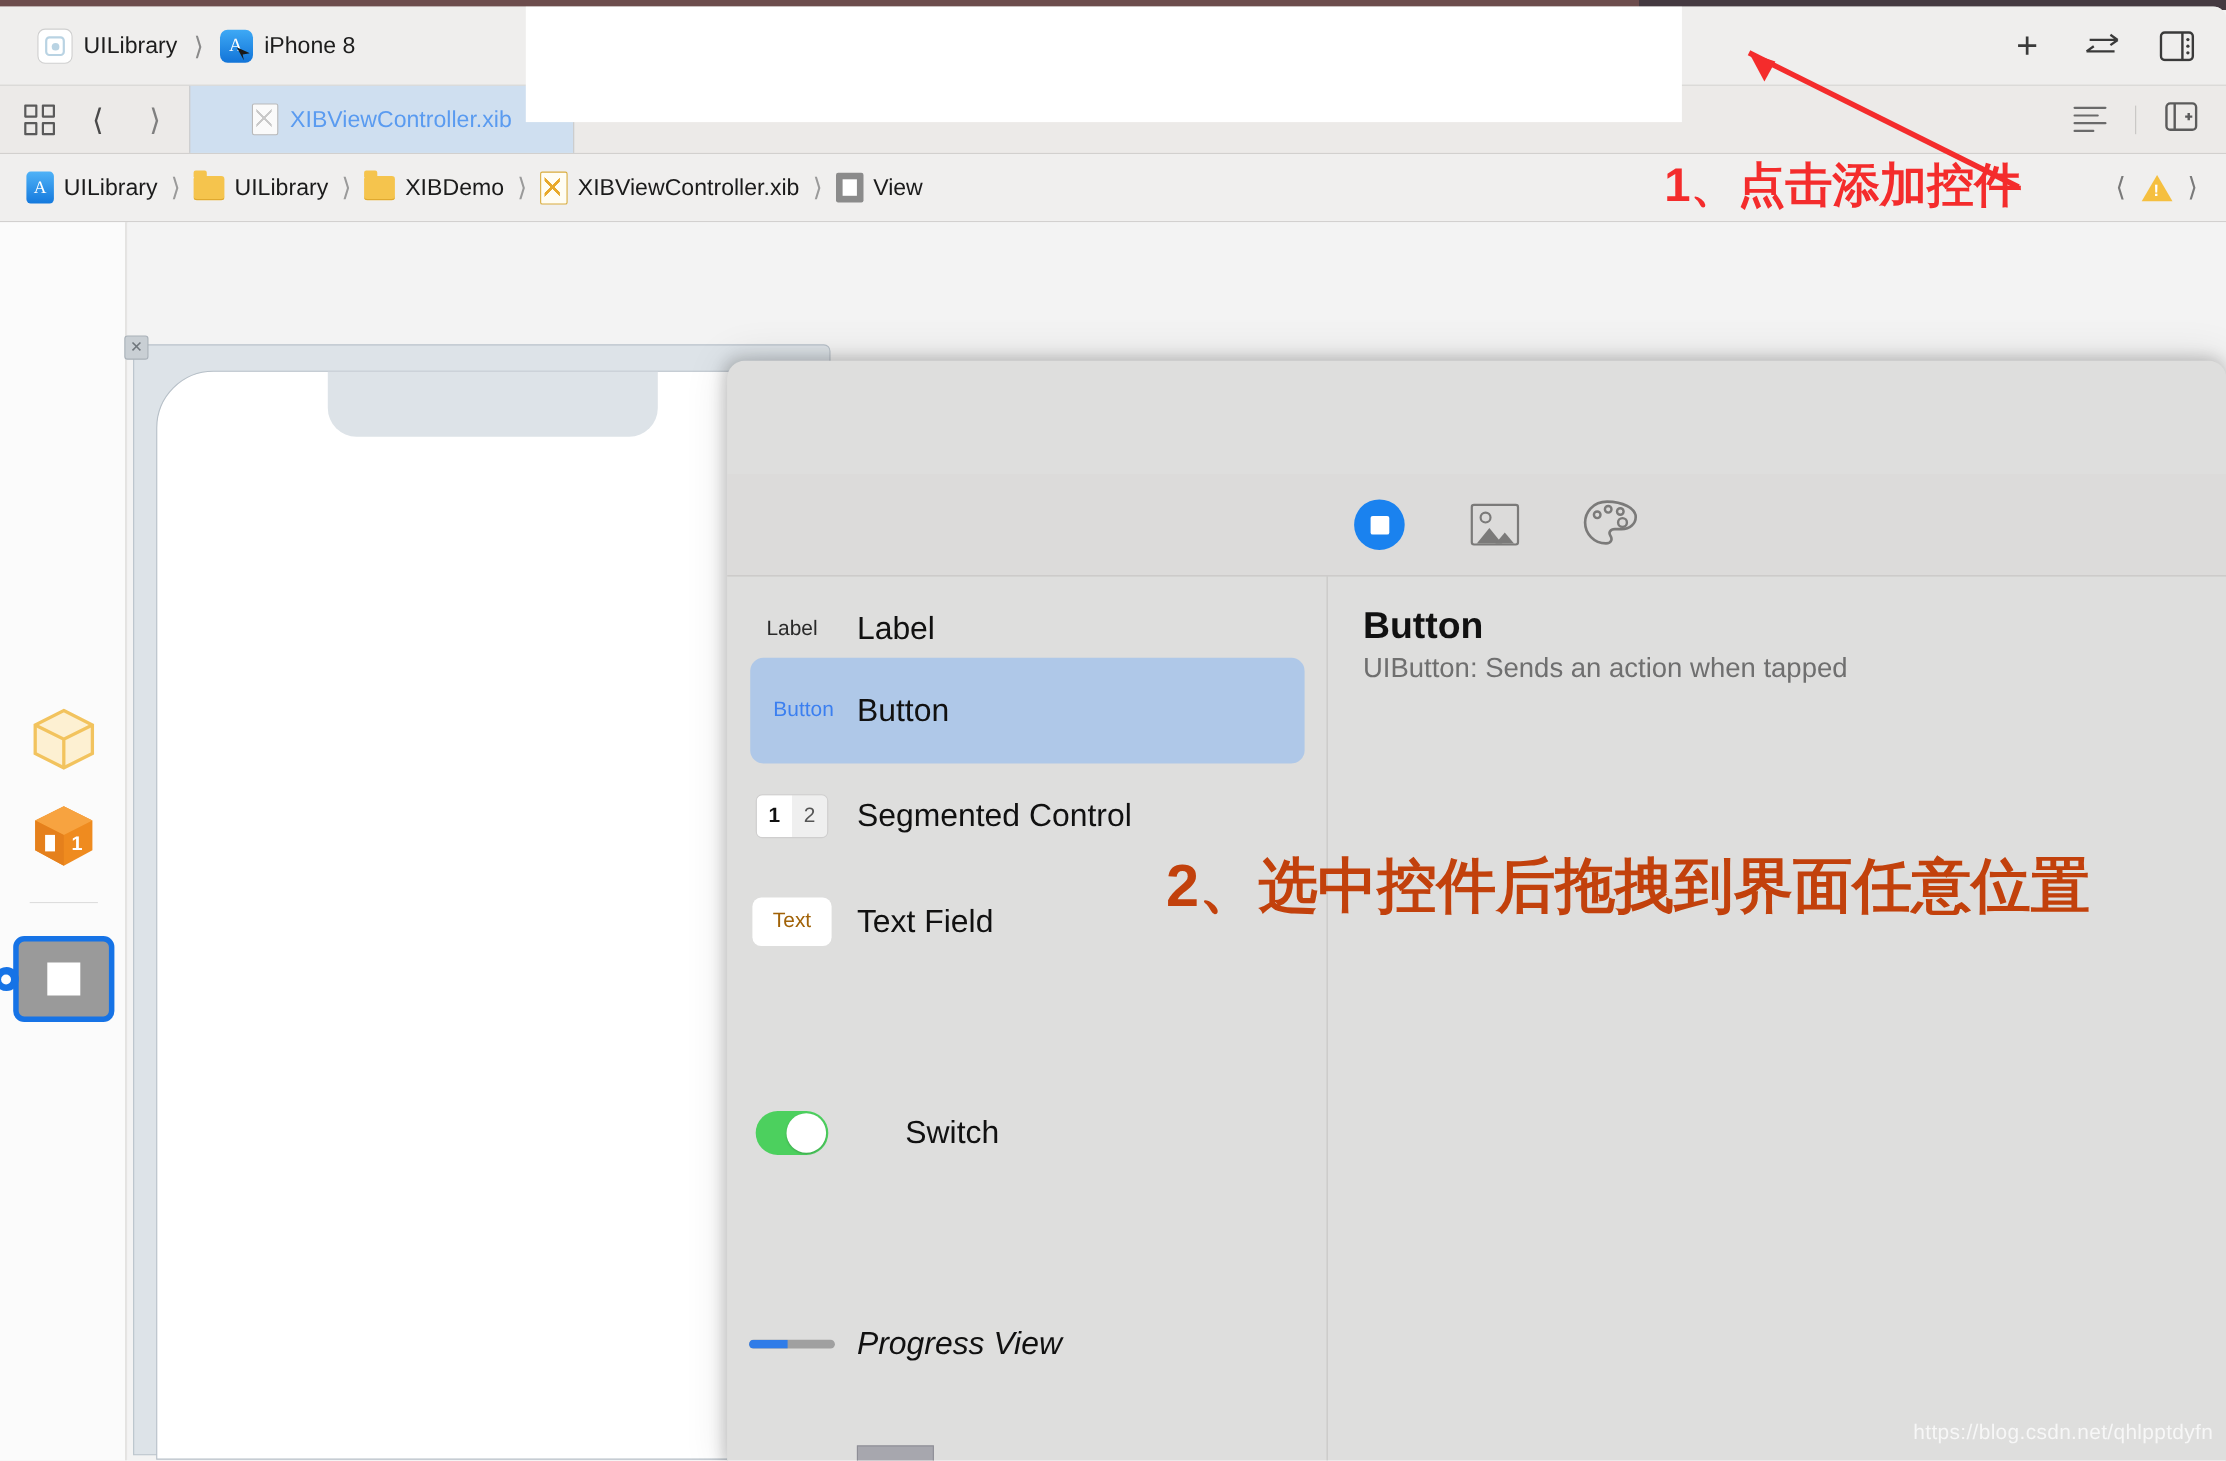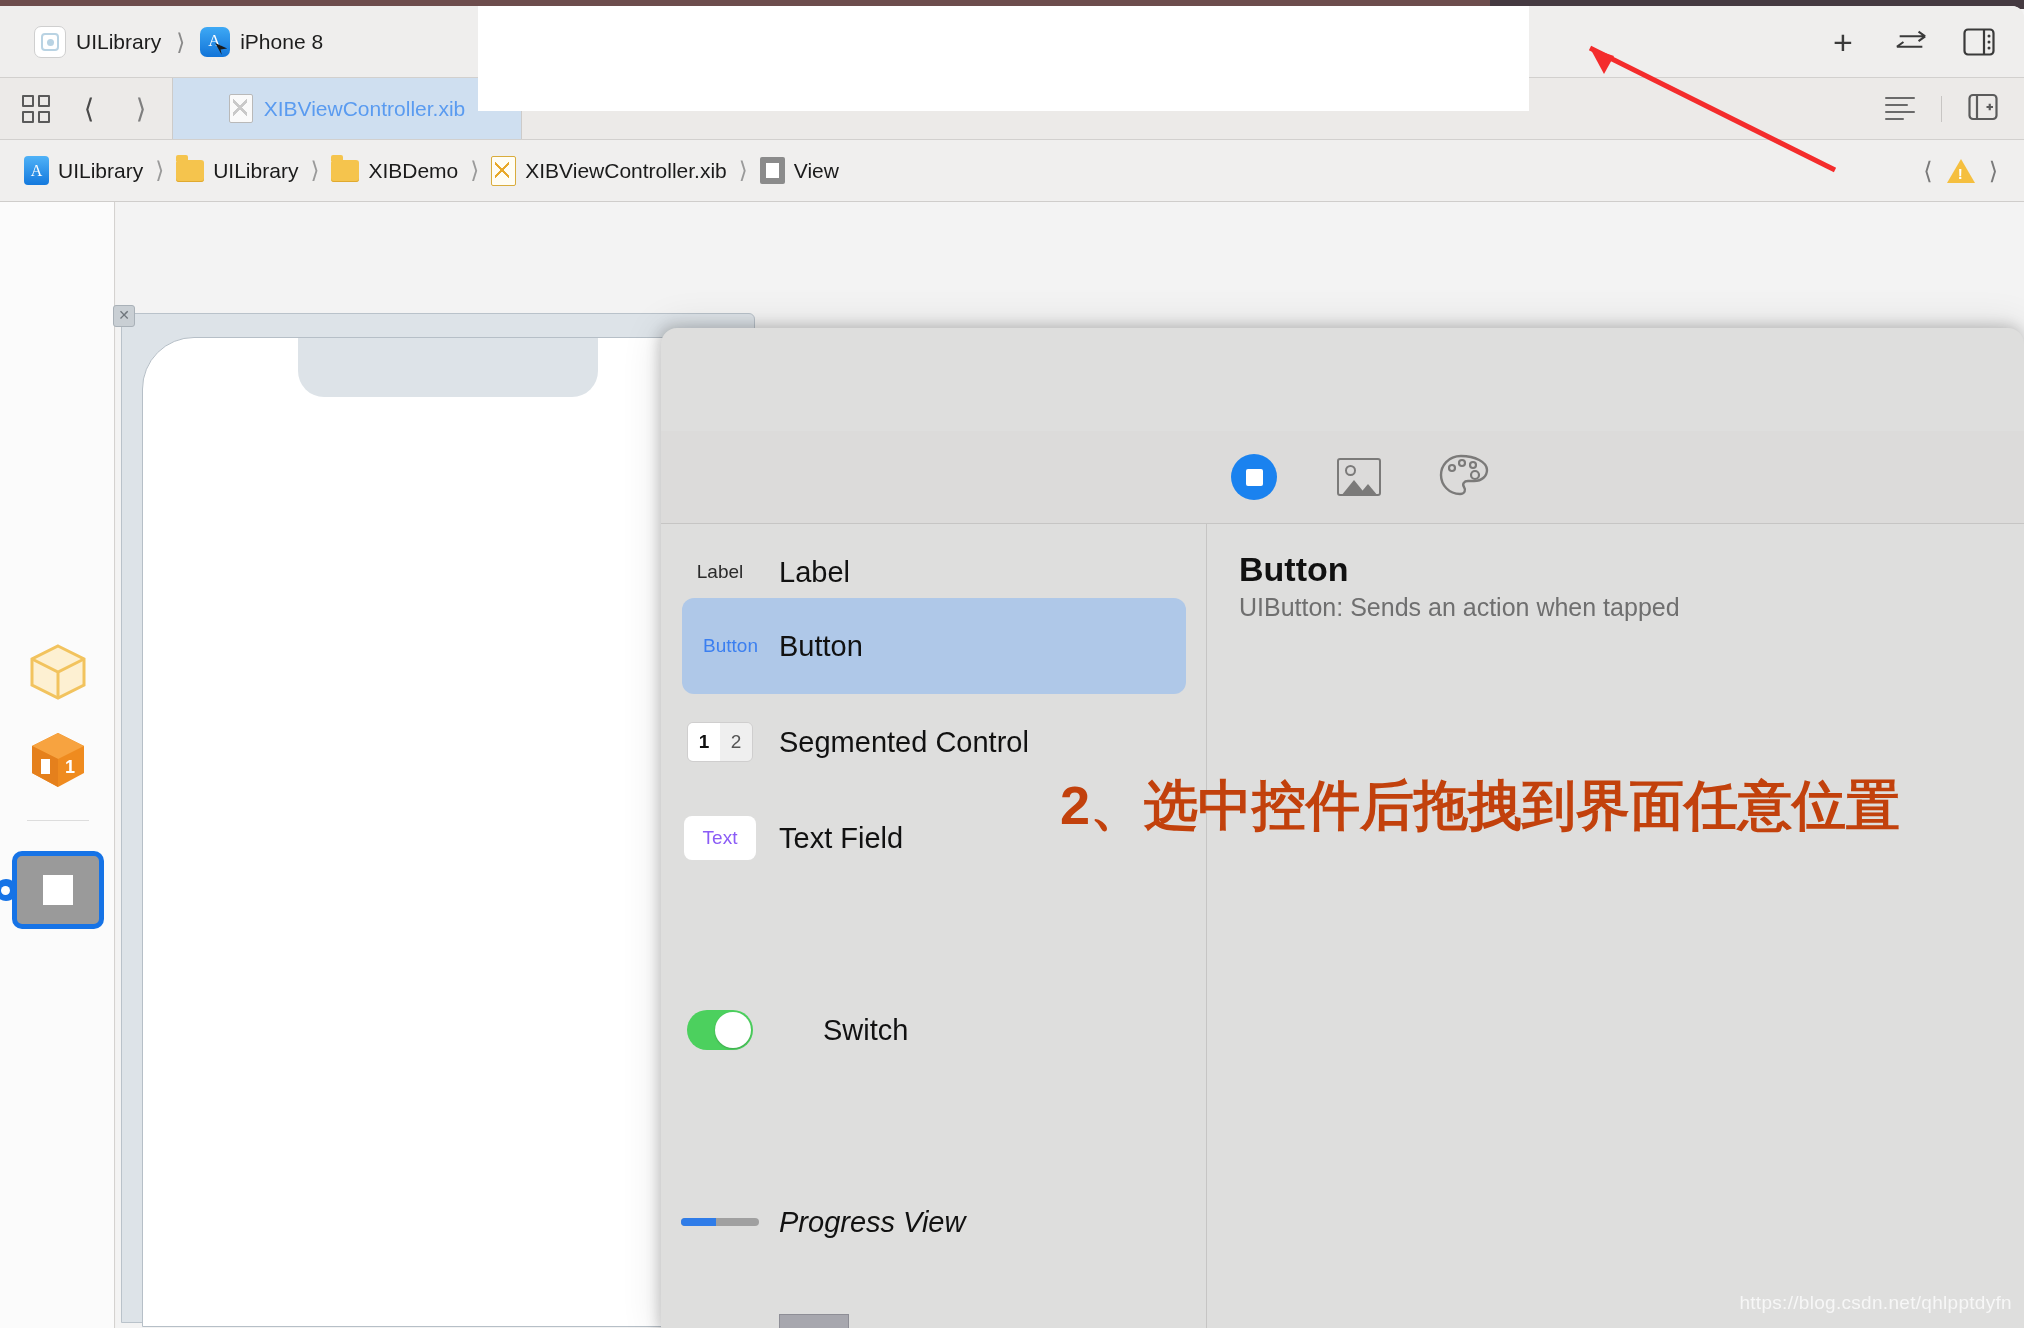--- a/index.html
+++ b/index.html
@@ -621,21 +621,21 @@
     display: flex; align-items: center; justify-content: center;
     font-size: 19px;
   }
   .seg-ctl .on { background: #ffffff; color: #111; font-weight: bold; }
   .seg-ctl .off { background: #efefef; color: #555; }
   .tf-chip {
     width: 72px; height: 44px;
     background: #ffffff;
     border-radius: 8px;
     display: flex; align-items: center; justify-content: center;
-    font-size: 19px; color: #8b5cf6;
+    font-size: 19px; color: #a16207;
   }
   .slider-ic {
     width: 80px; height: 34px;
     position: relative;
   }
   .slider-ic .track-l {
     position: absolute; left: 0; top: 13px;
     width: 26px; height: 8px; background: #2f7ce8; border-radius: 4px;
   }
   .slider-ic .track-r {
@@ -982,16 +982,17 @@
       </div>
     </div>
 
     <div class="white-overlay"></div>
   </div>
 
   <svg class="arrow-svg" width="300" height="150" viewBox="0 0 300 150">
     <line x1="265" y1="140" x2="20" y2="18" stroke="#f42c2c" stroke-width="5"></line>
     <polygon points="20,18 44,26 34,44" fill="#f42c2c"></polygon>
   </svg>
+  <div class="anno-1">1、点击添加控件</div>
   <div class="anno-2">2、选中控件后拖拽到界面任意位置</div>
 
   <div class="watermark">https://blog.csdn.net/qhlpptdyfn</div>
 </div>
 
 </body></html>

